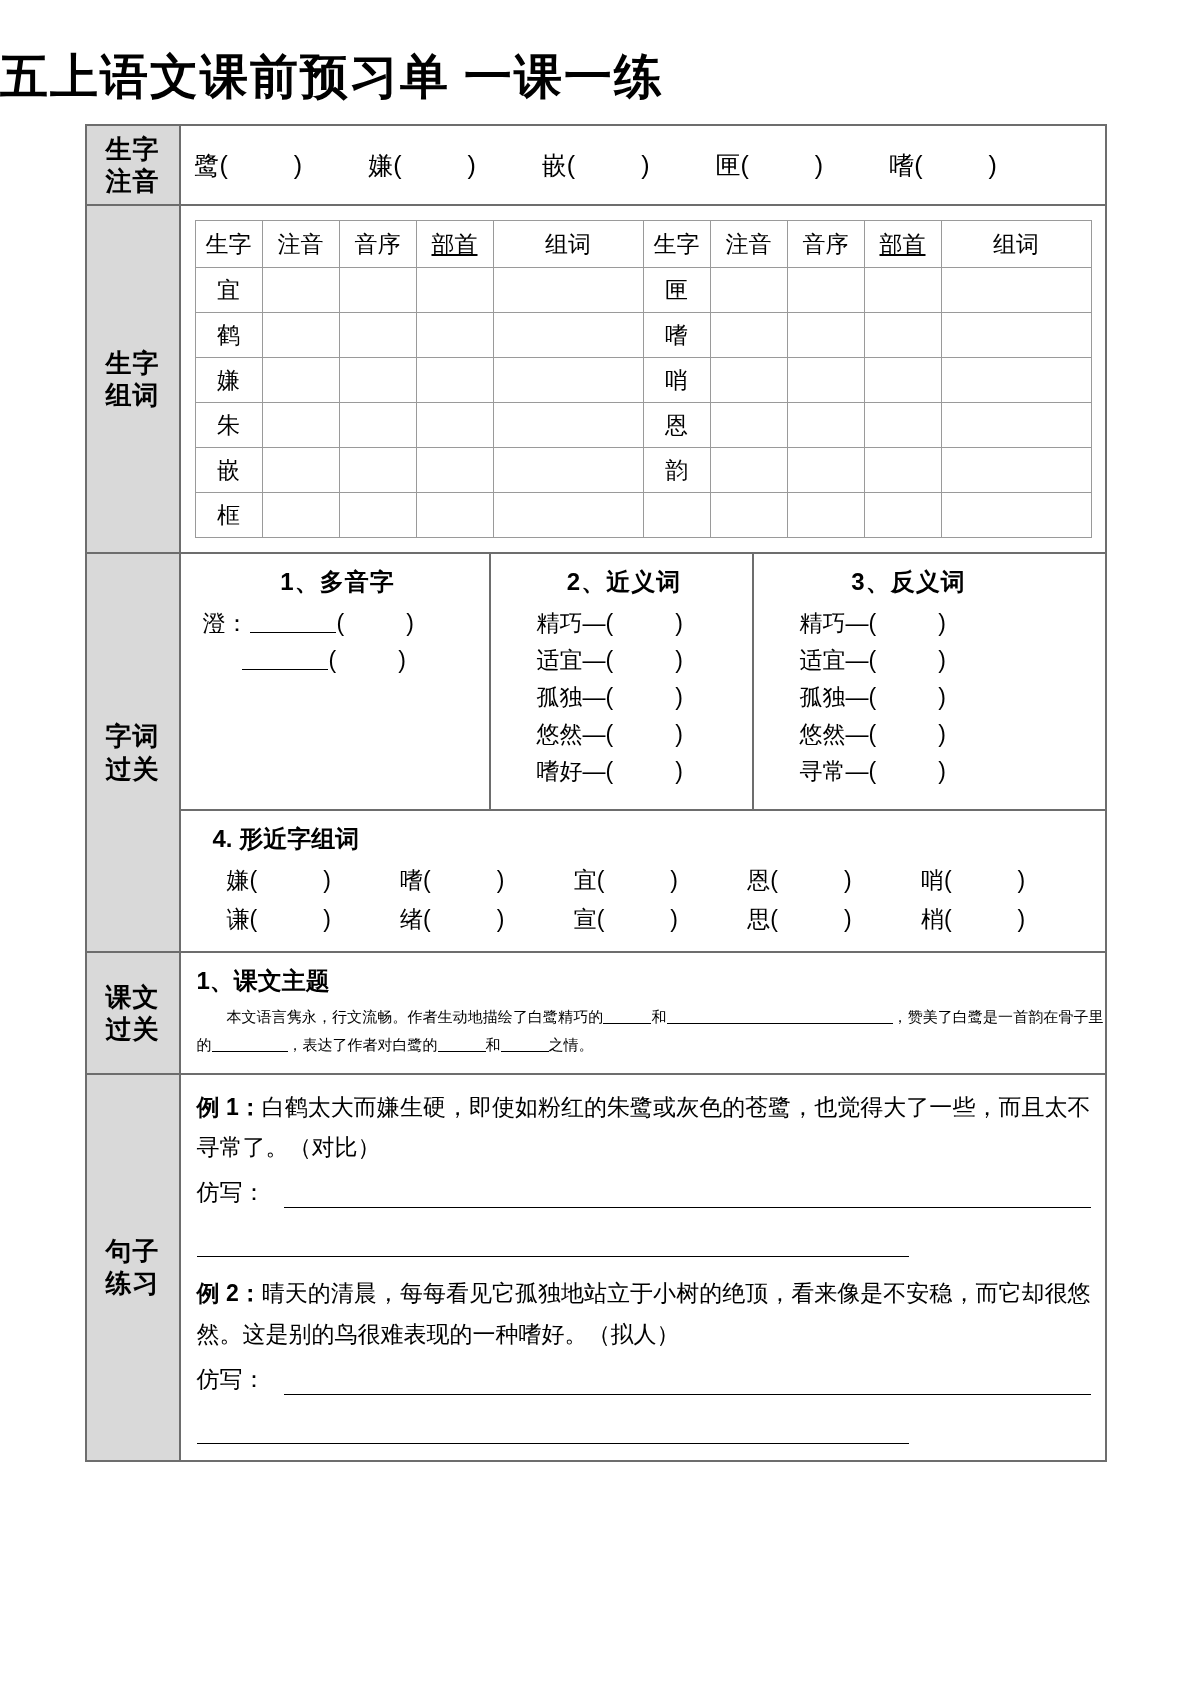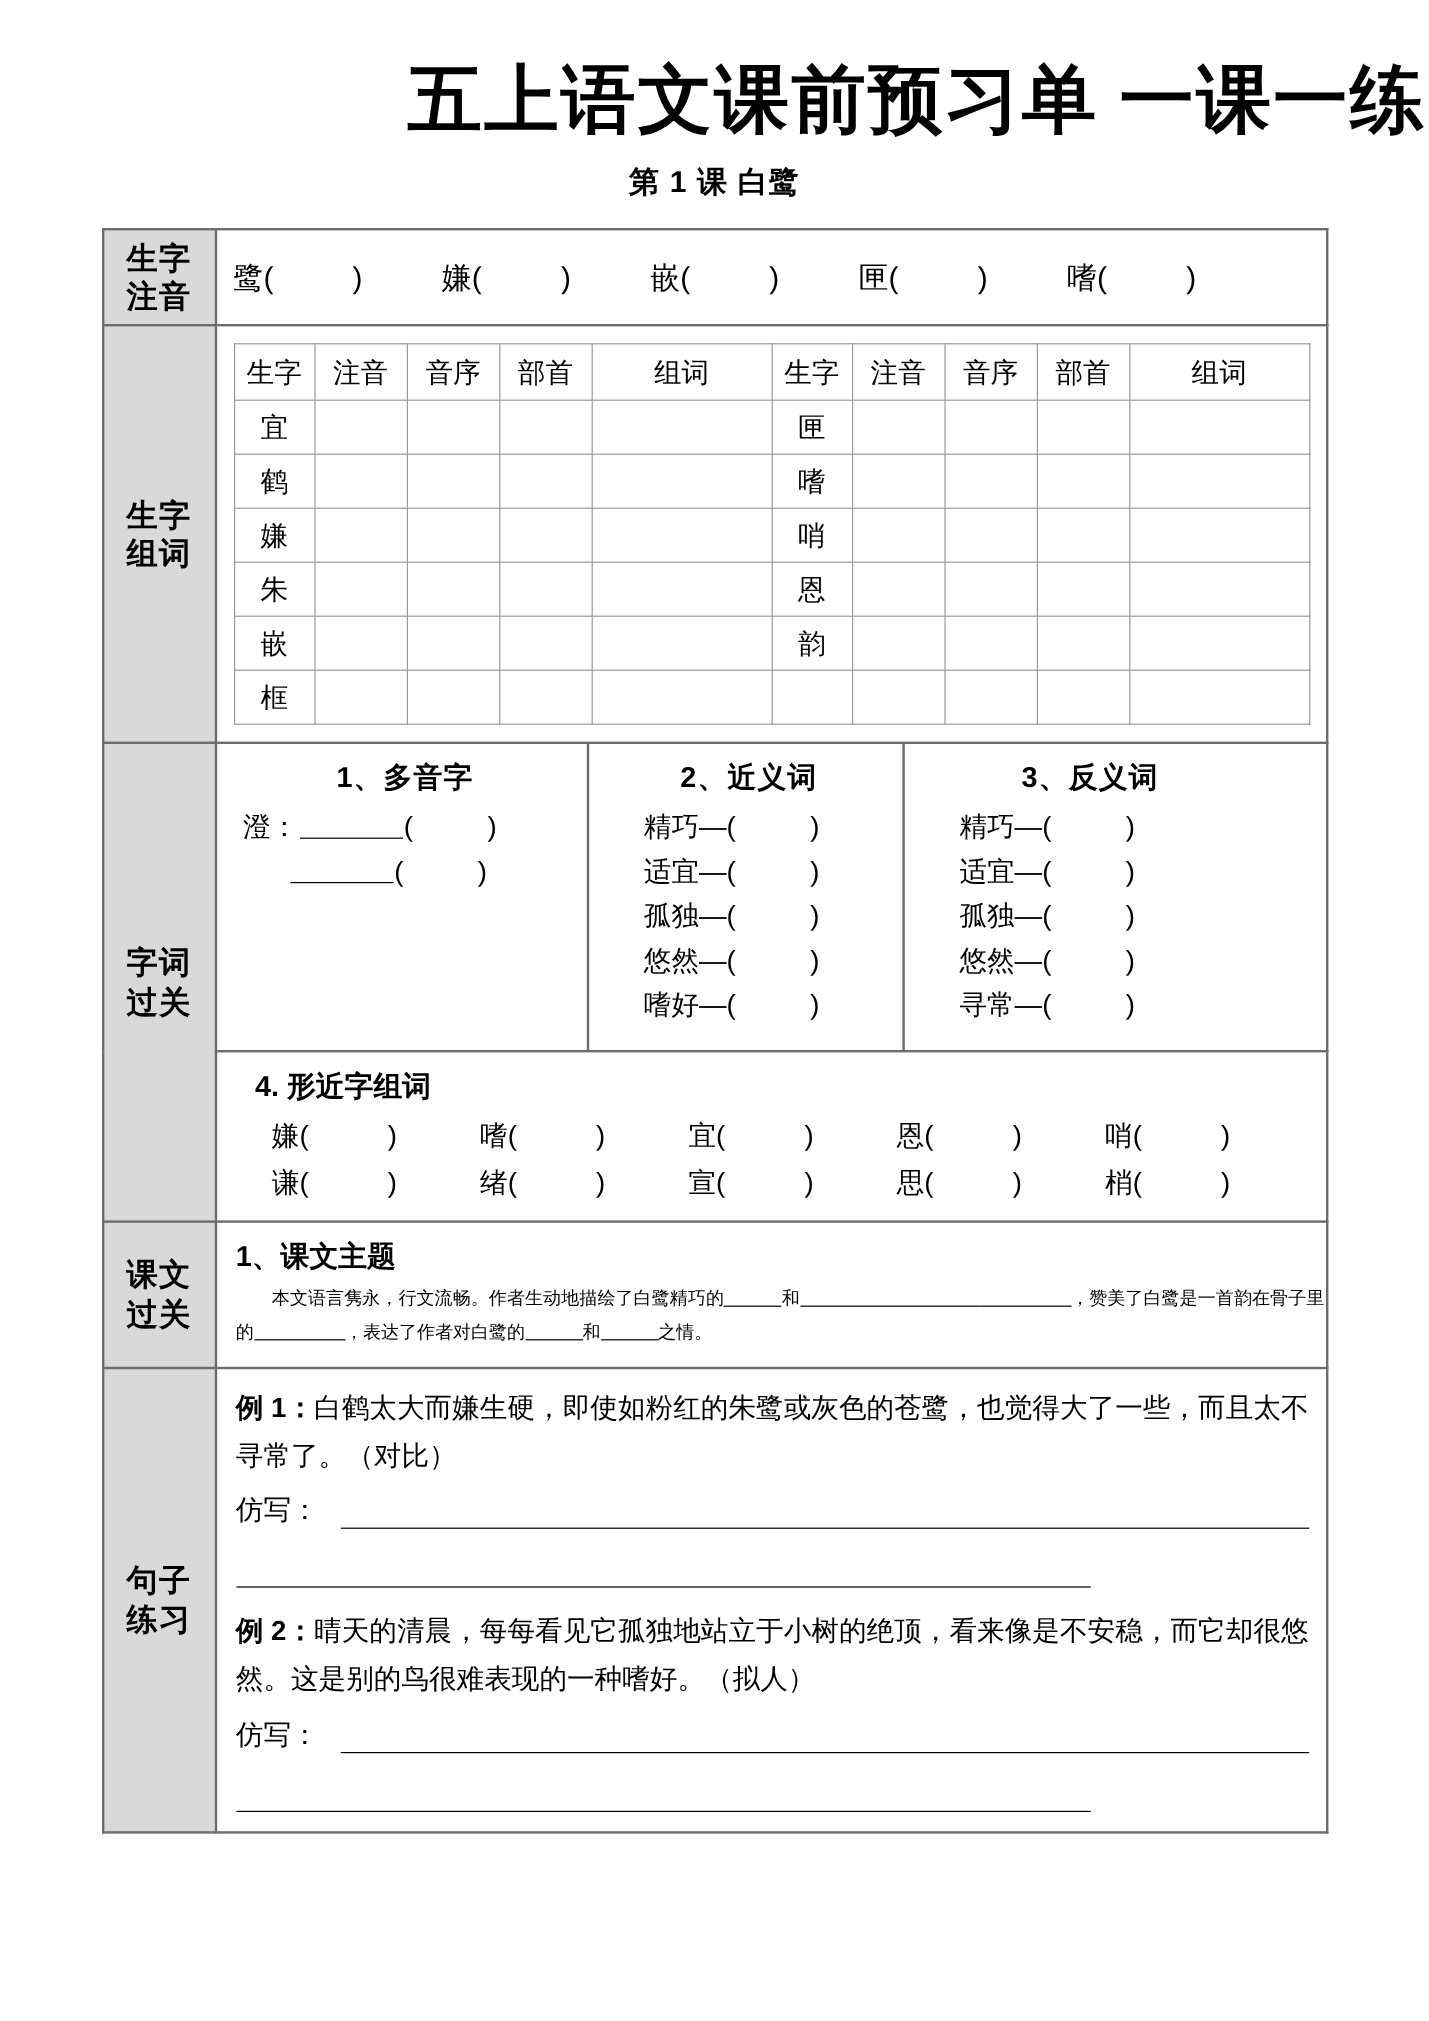--- a/index.html
+++ b/index.html
@@ -17,24 +17,24 @@
   .page {
     width: 1191px;
     height: 1684px;
     position: relative;
     box-sizing: border-box;
     padding: 0;
   }
 
   
   .title {
-    text-align: right;
+    text-align: left;
     font-family: "Liberation Serif", "DejaVu Serif", serif;
     font-weight: bold;
-    font-size: 62px;
+    font-size: 48px;
     letter-spacing: 2px;
     line-height: 1.05;
     margin: 40px 2px 0 0;
     padding-top: 12px;
   }
   .subtitle {
     text-align: center;
     font-family: "Liberation Sans", "DejaVu Sans", sans-serif;
     font-weight: bold;
     font-size: 25px;
@@ -98,21 +98,21 @@
     text-align: center;
     font-size: 23px;
     font-weight: normal;
     font-family: "Liberation Sans", "DejaVu Sans", sans-serif;
     padding: 0;
   }
   table.chargrid th { height: 46px; }
   .c-zi   { width: 66px; }
   .c-zhu  { width: 76px; }
   .c-yin  { width: 76px; }
-  .c-bu   { width: 76px; }
+  .c-bu   { width: 76px; text-decoration: underline; }
   .c-ci   { width: 149px; }
 
   
   .three-col {
     display: flex;
     width: 100%;
     box-sizing: border-box;
   }
   .tc {
     box-sizing: border-box;
@@ -214,21 +214,20 @@
     margin-top: 26px;
     width: 712px;
   }
 </style>
 </head>
 <body>
 
 <div class="page">
 
   <div class="title">五上语文课前预习单  一课一练</div>
-  <div class="subtitle">第 1 课  白鹭</div>
 
   <table class="sheet">
     <tbody>
 
       <tr>
         <td class="rowlabel">
           <div>生字</div>
           <div>注音</div>
         </td>
         <td>

